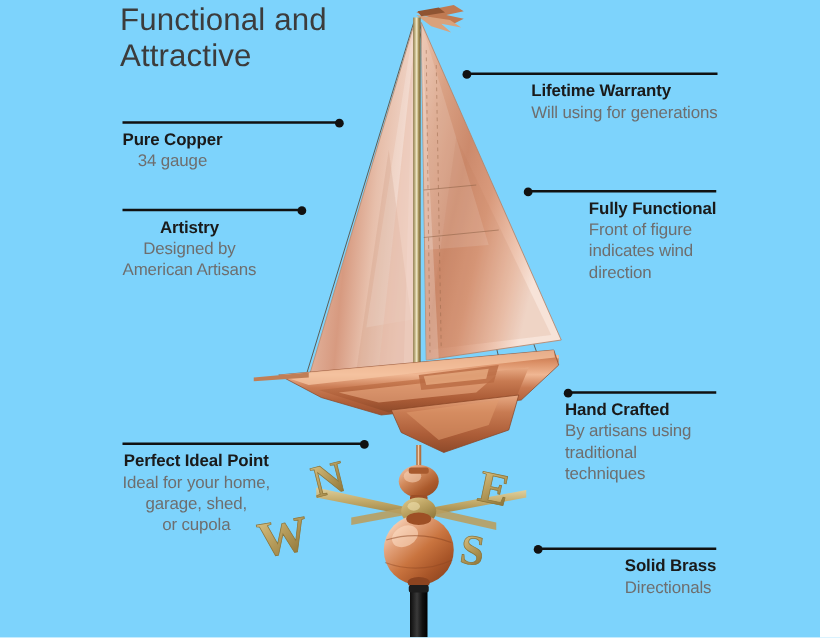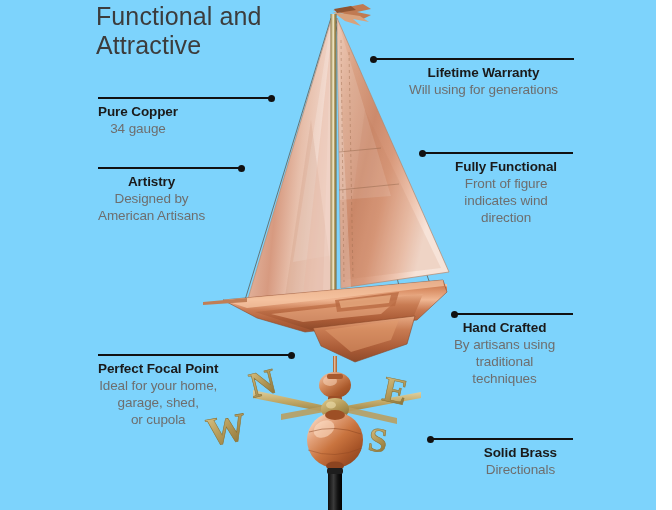--- a/index.html
+++ b/index.html
@@ -62,21 +62,21 @@
   }
   .callout .cbody {
     font-size: 13.5px;
     font-weight: 400;
     color: #6e6e6e;
     line-height: 17px;
     white-space: pre-line;
     letter-spacing: -0.1px;
   }
   .callout.left .ctext { left: 0; text-align: center; }
-  .callout.right .ctext { right: 16px; text-align: center; }
+  .callout.right .ctext { right: 0; text-align: left; }
 
   
   #product {
     position: absolute;
     left: 185px;
     top: 0px;
     width: 300px;
     height: 510px;
   }
   #product svg { display: block; }
@@ -283,21 +283,21 @@
       <div class="chead">Artistry</div>
       <div class="cbody">Designed by
 American Artisans</div>
     </div>
   </div>
 
   <div class="callout left" style="left:98px; top:354px; width:196px;">
     <div class="rule" style="left:0; width:196px;"></div>
     <div class="dot" style="left:190px;"></div>
     <div class="ctext">
-      <div class="chead">Perfect Focal Point</div>
+      <div class="chead">Perfect Ideal Point</div>
       <div class="cbody">Ideal for your home,
 garage, shed,
 or cupola</div>
     </div>
   </div>
 
   <div class="callout right" style="left:371px; top:58px; width:203px;">
     <div class="rule" style="left:0; width:203px;"></div>
     <div class="dot" style="left:-1px;"></div>
     <div class="ctext">

